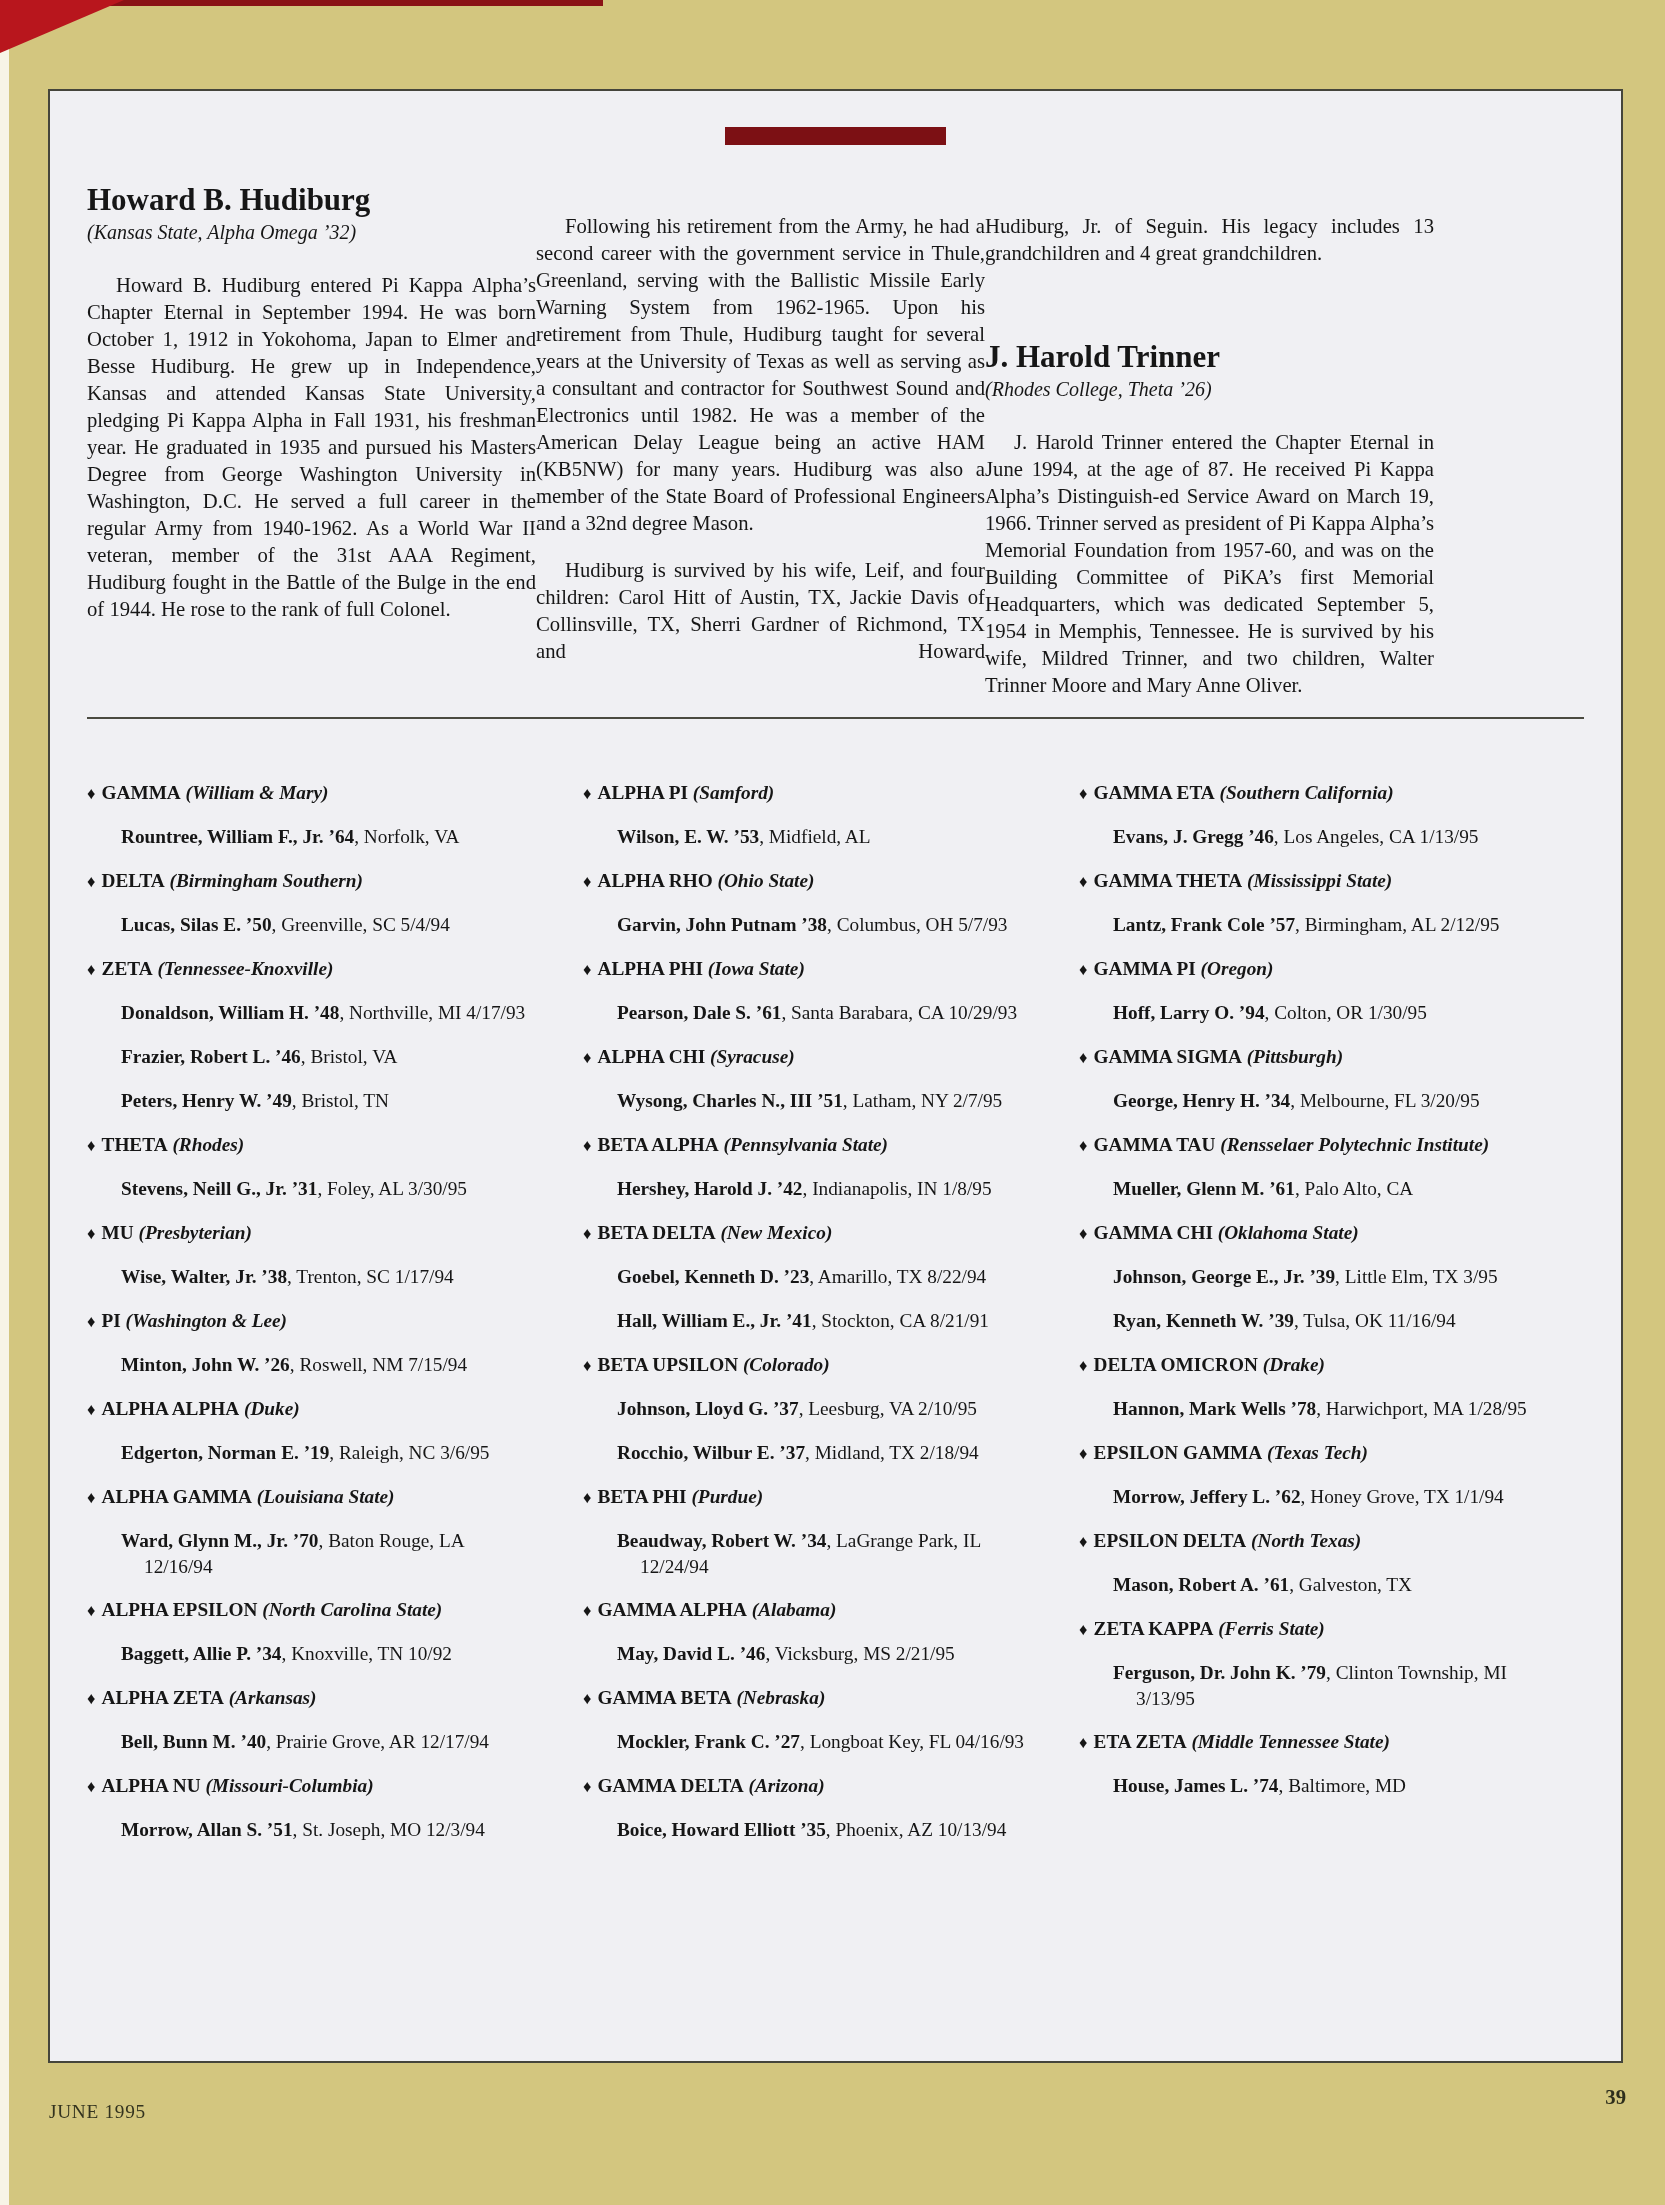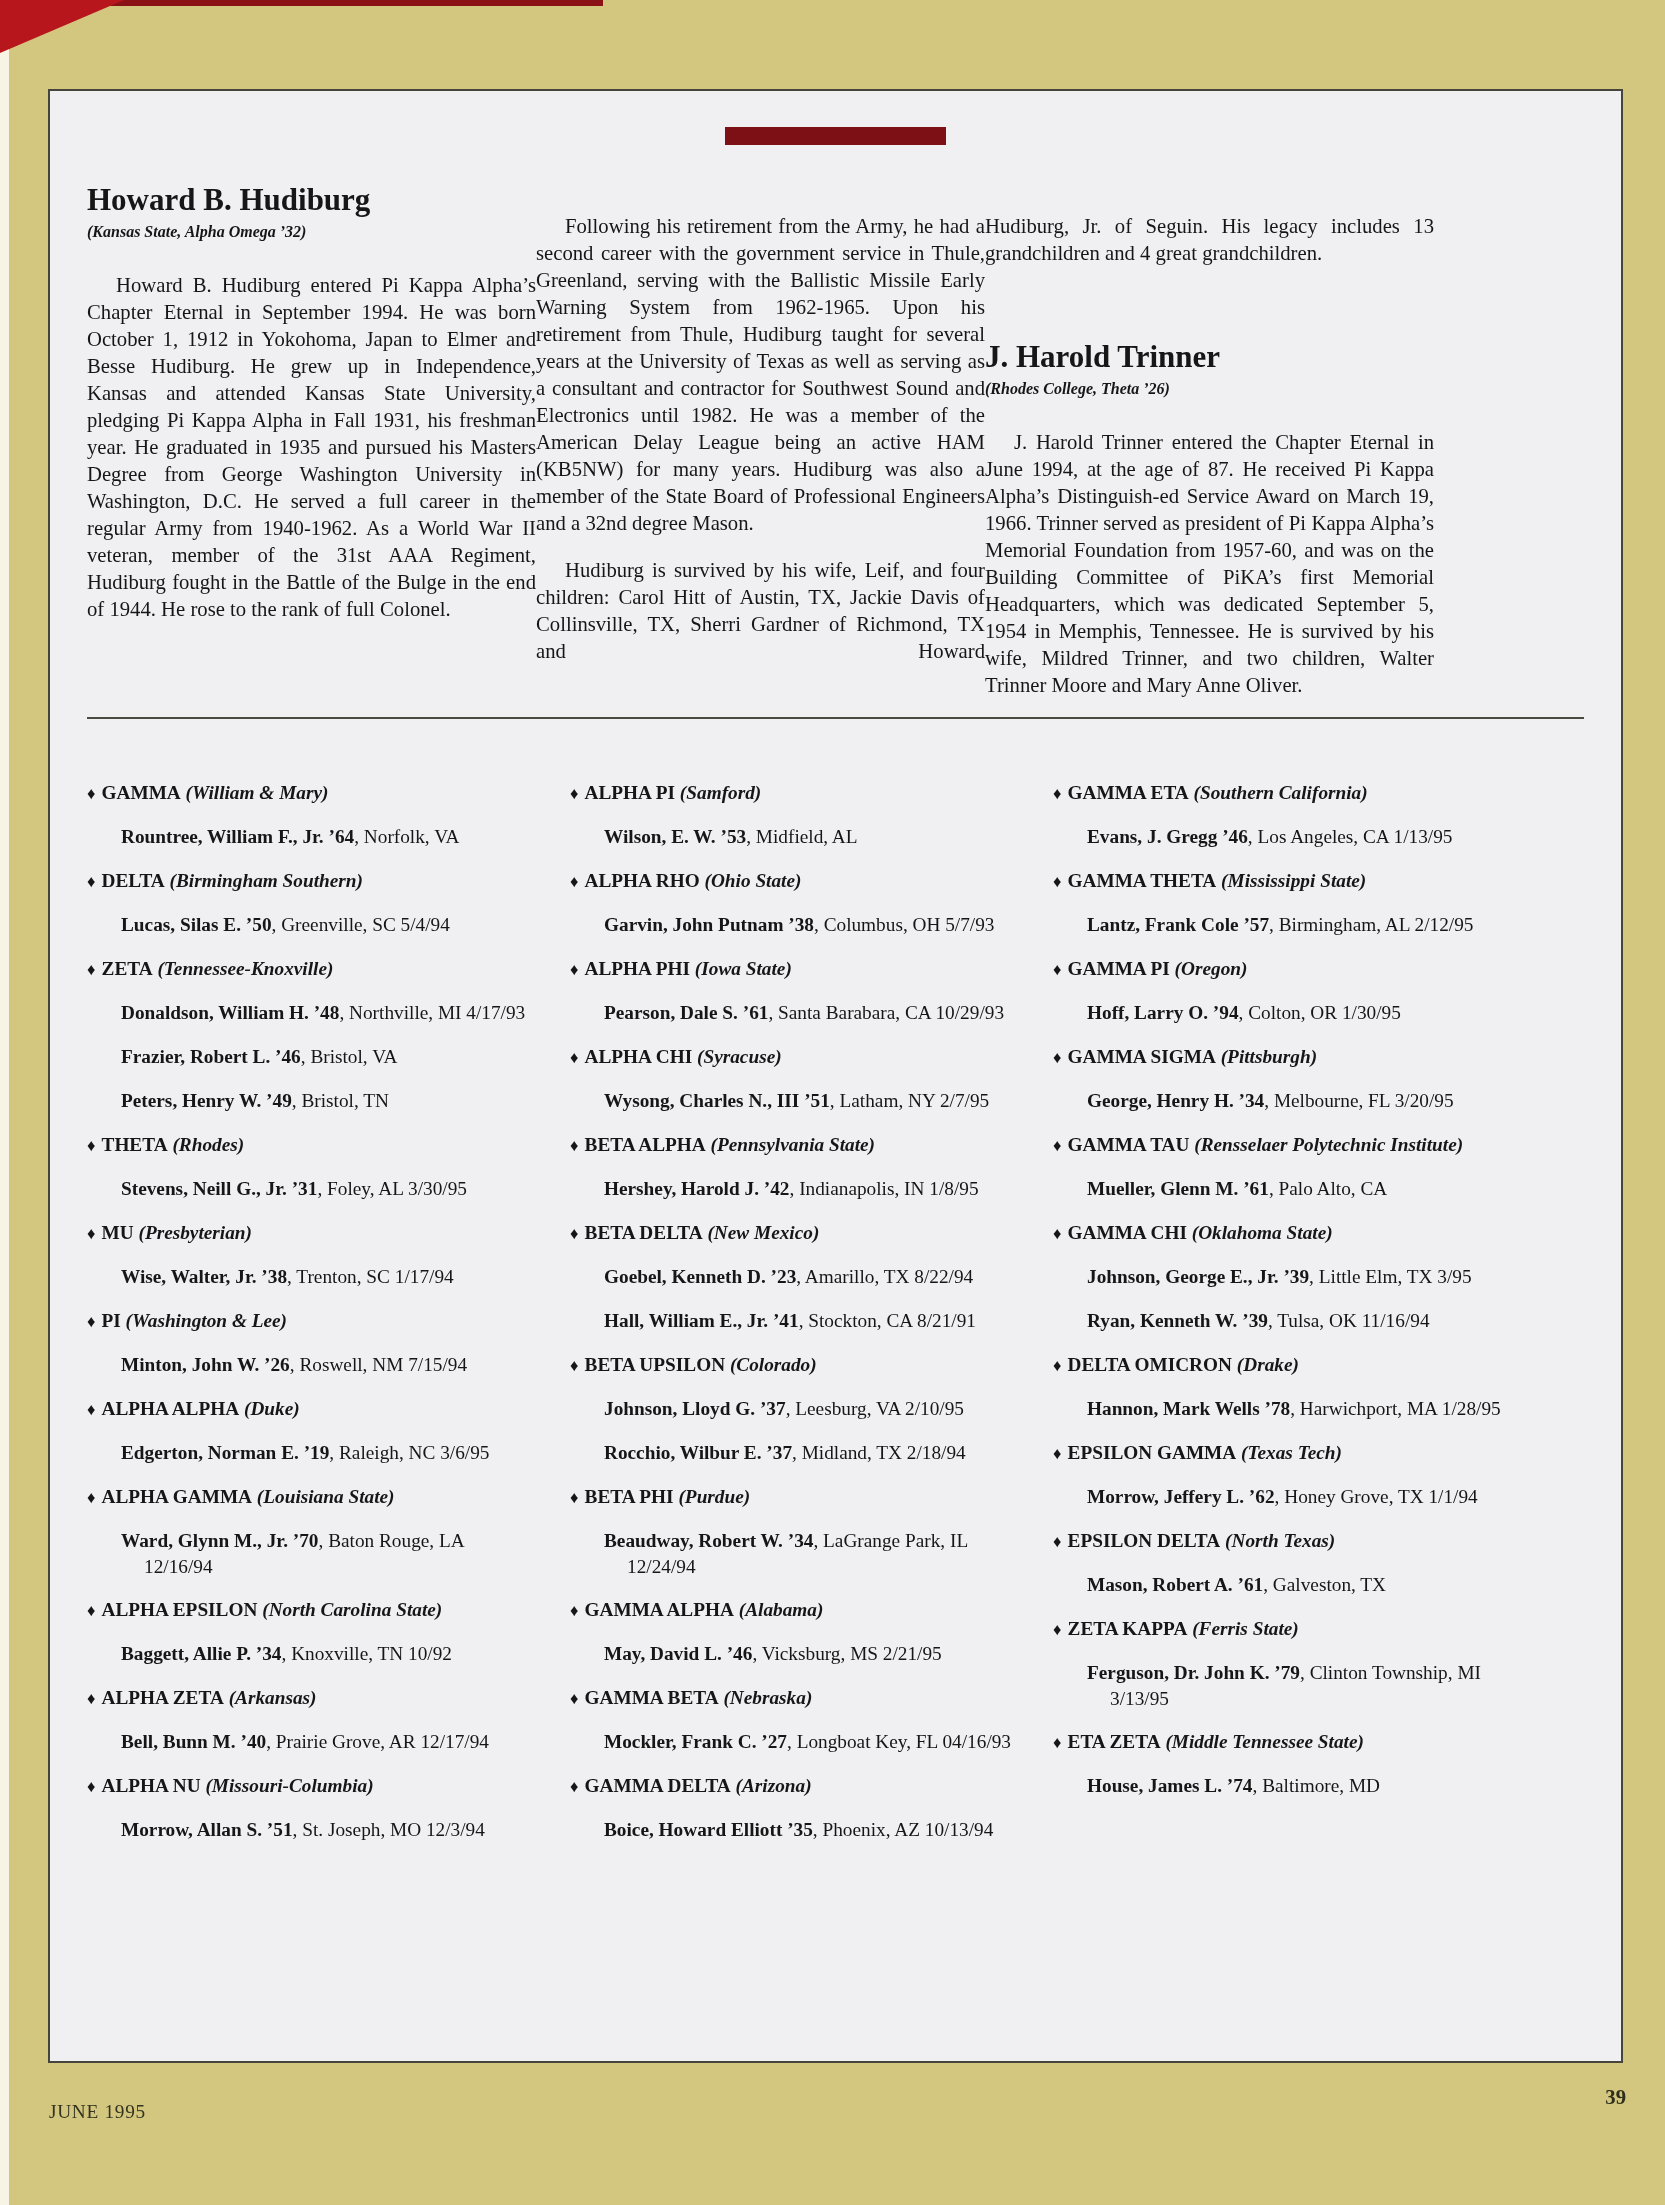--- a/index.html
+++ b/index.html
@@ -22,27 +22,27 @@
     font-style:italic;font-weight:700;letter-spacing:0.7px;}
   .title-rule{width:221px;height:17.3px;background:#7c1014;margin:9.3px auto 0 auto;}
 
   .obituaries{display:flex;margin-top:37px;}
   .ob-col{width:449px;font-size:20.7px;line-height:27px;text-align:justify;}
   .ob-col p{margin:0;text-indent:29px;}
   .ob-col p + p{margin-top:20px;}
   .ob-col p.no-indent{text-indent:0;}
   .pad-top{padding-top:31px;box-sizing:border-box;}
   .ob-name{font-size:31px;line-height:36px;margin:0;font-weight:700;}
-  .ob-aff{font-size:16px;line-height:24px;font-style:italic;font-weight:700;margin:2.7px 0 28px 0;}
+  .ob-aff{font-size:20px;line-height:24px;font-style:italic;font-weight:400;margin:2.7px 0 28px 0;}
   .col3 .ob-name{margin-top:72px;}
   .force-last{text-align-last:justify;}
 
   .divider{height:2px;background:#4a4a40;margin-top:17.3px;}
 
-  .memorial{display:flex;gap:34px;margin-top:61px;}
+  .memorial{display:flex;gap:47px;margin-top:61px;}
   .mem-col{width:449px;font-size:19.3px;line-height:25px;}
   .chapter-row{font-weight:700;padding-left:24px;text-indent:-24px;margin-bottom:18px;}
   .chapter-row .school{font-style:italic;}
   .member-row{padding-left:57px;text-indent:-23px;margin-bottom:18px;font-weight:400;}
   .member-row .bold{font-weight:700;}
   .member-row .bullet{margin:0;}
   .bullet{margin-right:6px;font-size:16.7px;}
 
   .footer-issue{position:absolute;left:49px;top:2101px;font-size:19.3px;color:#33331f;letter-spacing:0.7px;}
   .footer-page{position:absolute;right:39px;top:2086px;font-size:20.7px;font-weight:700;color:#2e2e1c;}

